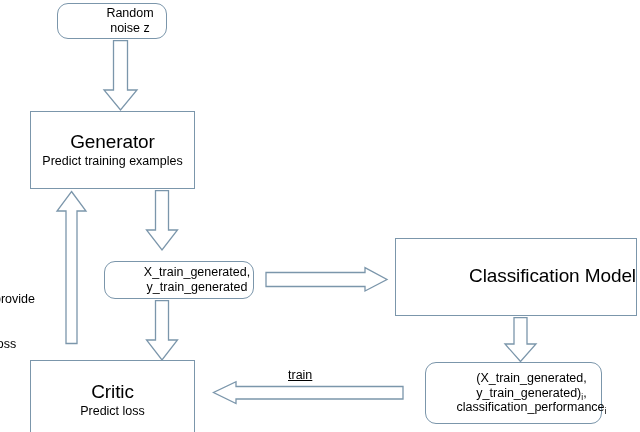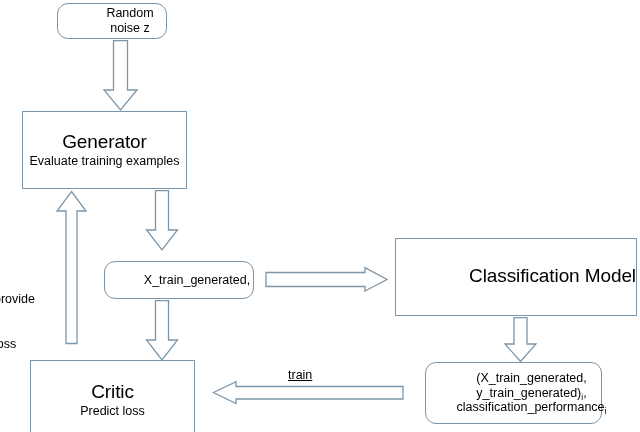--- a/index.html
+++ b/index.html
@@ -75,40 +75,41 @@
 <div id="canvas">
 
   <div class="node rounded" style="left:57px; top:3px; width:110px; height:36px;">
     <div class="plain">Random noise z</div>
   </div>
 
   <svg class="arrow" style="left:102px; top:40px; width:44px; height:72px;" viewBox="0 0 44 72">
     <path d="M 11.5 0.7 L 25.5 0.7 L 25.5 50 L 35 50 L 18.5 70 L 2 50 L 11.5 50 Z"></path>
   </svg>
 
-  <div class="node" style="left:22px; top:111px; width:165px; height:78px;">
+  <div class="node" style="left:30px; top:111px; width:165px; height:78px;">
     <div class="title-lg">Generator</div>
-    <div class="sub">Evaluate training examples</div>
+    <div class="sub">Predict training examples</div>
   </div>
 
   <svg class="arrow" style="left:145px; top:190px; width:40px; height:62px;" viewBox="0 0 40 62">
     <path d="M 10.5 0.7 L 23.5 0.7 L 23.5 40 L 32.5 40 L 17 60 L 1.5 40 L 10.5 40 Z"></path>
   </svg>
 
   <svg class="arrow" style="left:55px; top:190px; width:34px; height:155px;" viewBox="0 0 34 155">
     <path d="M 16.5 1.5 L 31 21 L 22 21 L 22 153.5 L 11 153.5 L 11 21 L 2 21 Z"></path>
   </svg>
 
   <div class="edge-label" style="left:-6px; top:262px; text-align:left;">
     <div>provide</div>
     <div>loss</div>
   </div>
 
   <div class="node rounded" style="left:104px; top:261px; width:150px; height:38px;">
     <div class="plain">X_train_generated,</div>
+    <div class="plain">y_train_generated</div>
   </div>
 
   <svg class="arrow" style="left:145px; top:300px; width:40px; height:62px;" viewBox="0 0 40 62">
     <path d="M 10.5 0.7 L 23.5 0.7 L 23.5 40 L 32.5 40 L 17 60 L 1.5 40 L 10.5 40 Z"></path>
   </svg>
 
   <svg class="arrow" style="left:265px; top:267px; width:124px; height:26px;" viewBox="0 0 124 26">
     <path d="M 1 5.5 L 100 5.5 L 100 0.7 L 122 12.5 L 100 24 L 100 19.5 L 1 19.5 Z"></path>
   </svg>
 

